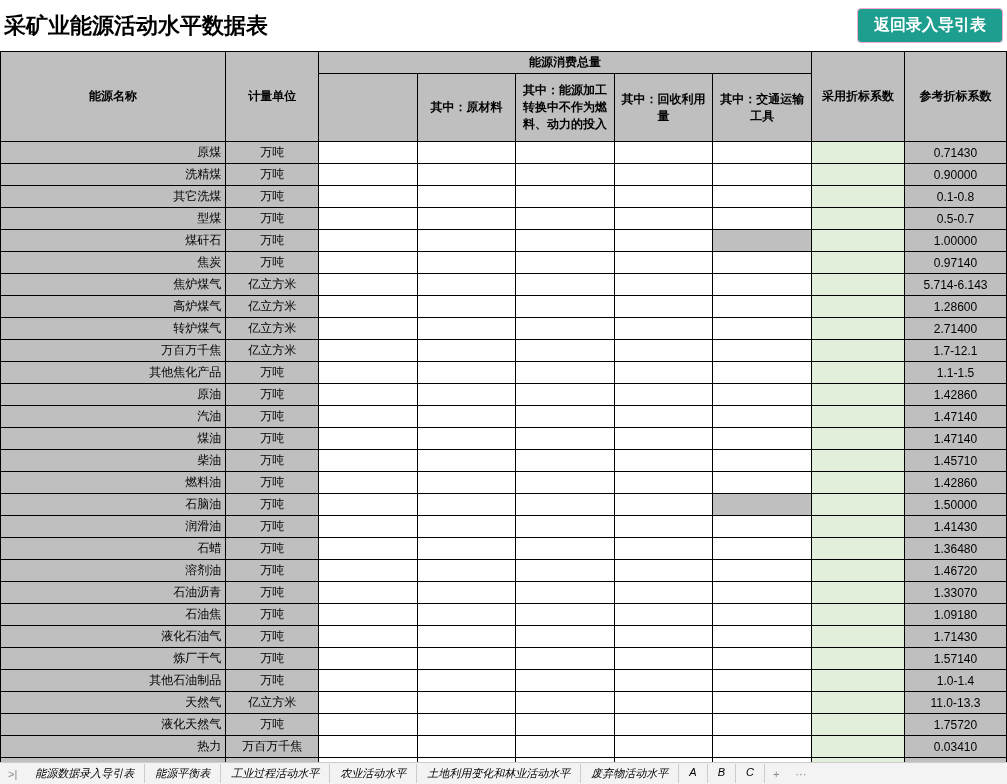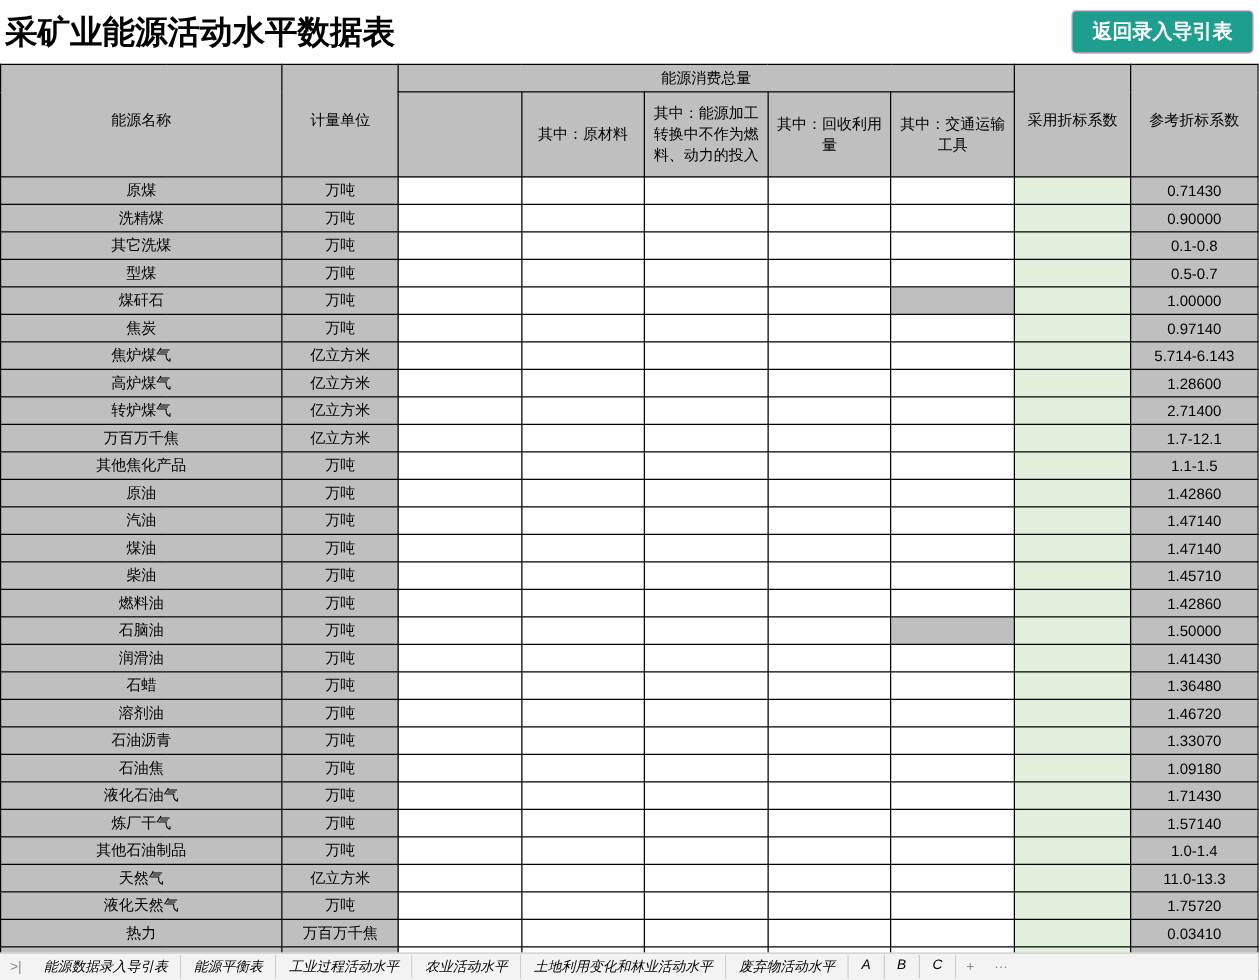--- a/index.html
+++ b/index.html
@@ -1,25 +1,25 @@
 <!DOCTYPE html>
 <html><head>
   <meta charset="utf-8">
   <style>
     * { box-sizing: border-box; margin: 0; padding: 0; }
     body { font-family: "SimSun", "宋体", Arial, sans-serif; font-size: 12px; background: #fff; width: 1007px; height: 784px; overflow: hidden; }
     .title-bar { display: flex; justify-content: space-between; align-items: center; padding: 8px 4px; }
-    .title { font-size: 26px; font-weight: bold; }
+    .title { font-size: 22px; font-weight: bold; }
     .back-btn { background: #1e9e8f; color: #fff; border: 1px solid #f9a8d4; border-radius: 4px; padding: 6px 16px; font-size: 16px; font-weight: bold; cursor: pointer; }
     .sheet { border-collapse: collapse; width: 100%; table-layout: fixed; }
     .sheet th, .sheet td { border: 1px solid #000; padding: 2px 4px; font-size: 12px; vertical-align: middle; }
-    .sheet th { background: #bfbfbf; font-weight: normal; text-align: center; }
+    .sheet th { background: #bfbfbf; font-weight: bold; text-align: center; }
     .gray-cell { background: #bfbfbf; }
     .green-cell { background: #e2efda; }
-    .data-cell { text-align: center; padding-left: 4px; margin-top: 28px; }
+    .data-cell { text-align: right; padding-left: 4px; margin-top: 28px; }
     .num-cell { text-align: center; padding-right: 4px; }
     .center-cell { text-align: center; }
     .tabs-bar { position: absolute; bottom: 0; left: 0; right: 0; height: 22px; border-top: 1px solid #ccc; background: #f3f3f3; display: flex; align-items: center; font-size: 11px; }
     .tab-nav { display: flex; margin: 0 4px; }
     .tab-nav span { padding: 0 4px; color: #888; cursor: pointer; }
     .tab { padding: 2px 10px; border-right: 1px solid #ccc; cursor: pointer; background: #f3f3f3; white-space: nowrap; font-style: italic; }
     .tab-add { padding: 2px 8px; color: #888; cursor: pointer; }
     .tab-right { margin-left: auto; display: flex; }
   </style>
 </head>

